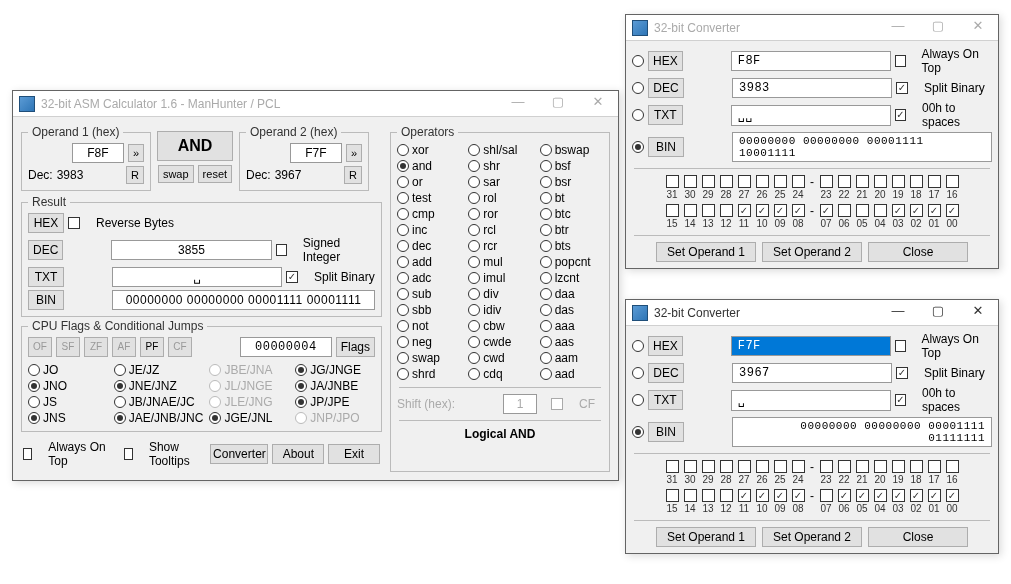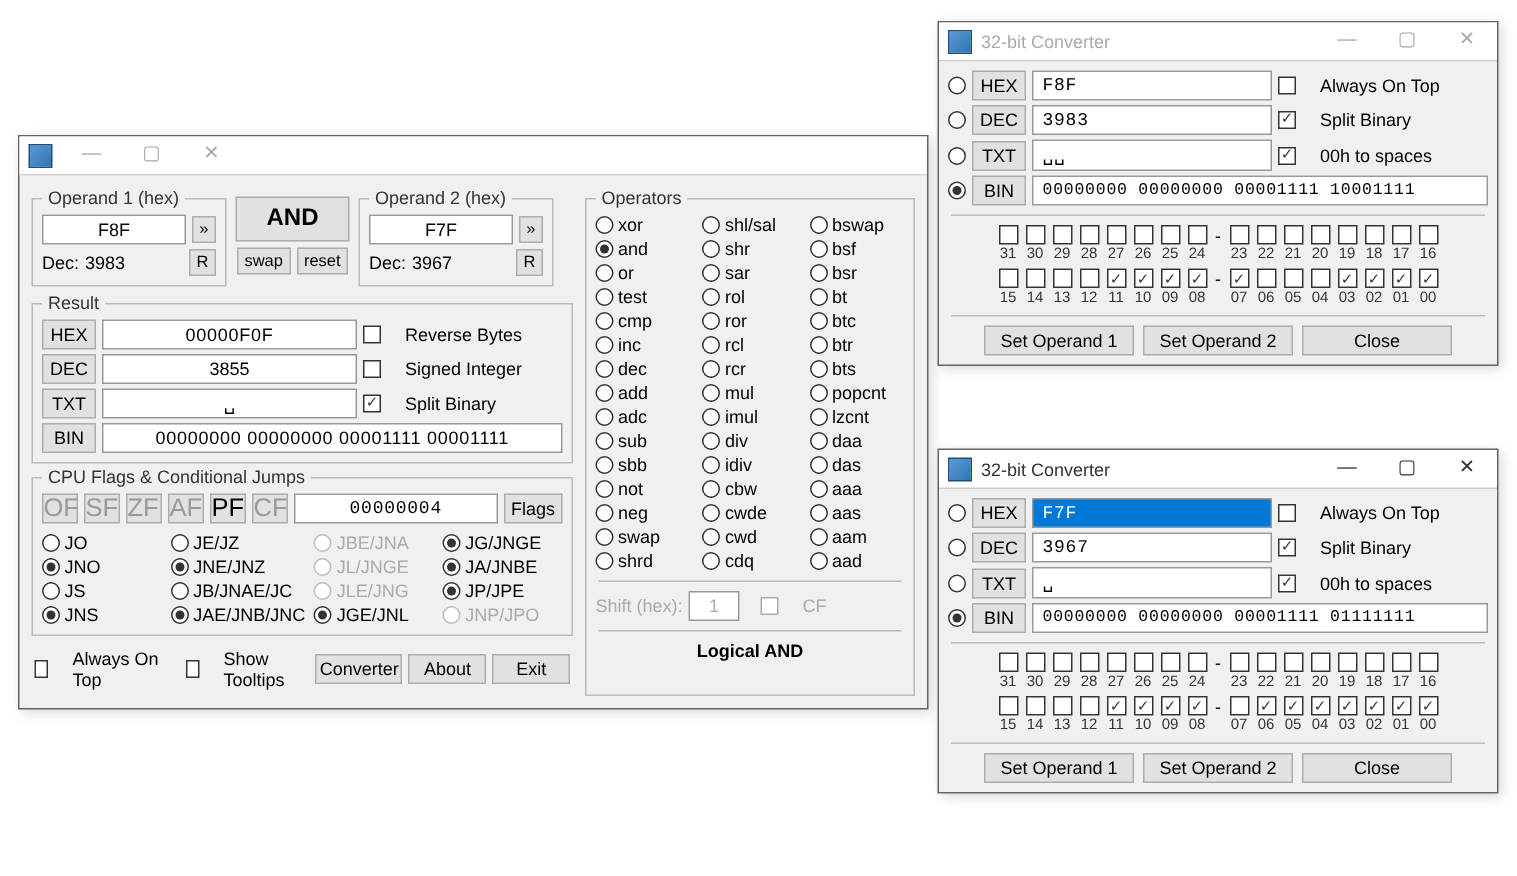--- a/index.html
+++ b/index.html
@@ -11,50 +11,51 @@
   .titlebar .btns { display: flex; }
   .titlebar .wb { width: 40px; height: 26px; text-align: center; line-height: 22px; color: #333; font-size: 13px; }
   .titlebar.inactive .wb, .titlebar.inactive .ttl { color: #aaa; }
   .content { padding: 6px; }
   fieldset { border: 1px solid #bbb; margin: 2px; padding: 4px 6px 6px; }
   legend { padding: 0 4px; color: #333; }
   .row { display: flex; align-items: center; gap: 4px; }
   .btn { background: #e1e1e1; border: 1px solid #adadad; padding: 2px 4px; text-align: center; cursor: default; display: inline-flex; align-items: center; justify-content: center; min-height: 20px; }
   .btn.sm { padding: 0 4px; font-size: 11px; min-height: 18px; }
   .btn.big { font-size: 16px; font-weight: bold; padding: 4px 14px; min-height: 30px; }
-  .fld { background: #fff; border: 1px solid #999; padding: 2px 6px; display: flex; align-items: center; min-height: 20px; }
+  .fld { background: #fff; border: 1px solid #999; padding: 2px 6px; display: flex; align-items: center; min-height: 20px; margin-left: 44px; }
   .fld.center { justify-content: center; }
   .fld.mono { font-family: "Consolas","Courier New",monospace; letter-spacing: 0.5px; }
   .fld.sel { background:#0078d7; color:#fff; }
   .lbl { color: #333; }
   .lbl.dis { color: #aaa; }
   .radio { display: inline-flex; align-items: center; gap: 3px; }
   .radio .dot { width: 12px; height: 12px; border: 1px solid #333; border-radius: 50%; display: inline-flex; align-items: center; justify-content: center; background:#fff; }
   .radio .dot.on::after { content:""; width:6px; height:6px; background:#333; border-radius:50%; }
   .chk { display: inline-flex; align-items: center; gap: 16px; }
   .chk .box { width: 12px; height: 12px; border: 1px solid #333; background:#fff; display:inline-flex; align-items:center; justify-content:center; font-size:10px; line-height:10px; }
   .chk .box.on::after { content:"✓"; color:#333; }
-  .flagbtn { width: 24px; height: 20px; background: #e1e1e1; border: 1px solid #adadad; font-size:17px; line-height:18px; color:#999; }
+  .flagbtn { width: 24px; height: 20px; background: #e1e1e1; border: 1px solid #adadad; text-align:center; font-size:10px; line-height:18px; color:#999; }
   .flagbtn.on { color:#000; }
   .opgrid { display: grid; grid-template-columns: repeat(3, 1fr); gap: 2px 8px; }
   .jmpgrid { display: grid; grid-template-columns: repeat(4, 1fr); gap: 2px 6px; }
   .bitrow { display:flex; gap:2px; justify-content:center; }
   .bit { width:16px; text-align:center; }
   .bitbox { width:13px; height:13px; border:1px solid #333; background:#fff; margin:0 auto; display:flex; align-items:center; justify-content:center; font-size:10px; }
   .bitbox.on::after { content:"✓"; color:#333; }
   .bitsep { width:8px; text-align:center; }
   .bitnum { font-size:10px; color:#333; }
   .hr { height:1px; background:#bbb; margin:6px 2px; }
 </style>
 </head>
 <body>
 
 <div class="win" style="left:12px; top:90px; width:607px;">
   <div class="titlebar inactive">
     <span class="ico"></span>
+    <span class="ttl">32-bit ASM Calculator 1.6 - ManHunter / PCL</span>
     <div class="btns">
       <div class="wb">—</div>
       <div class="wb">▢</div>
       <div class="wb">✕</div>
     </div>
   </div>
   <div class="content" style="display:flex; gap:4px;">
 
     <div style="width:365px;">
       <div style="display:flex; gap:2px;">
@@ -95,23 +96,20 @@
             <span style="flex:1;">3967</span>
             <div class="btn sm">R</div>
           </div>
         </fieldset>
       </div>
 
       <fieldset>
         <legend>Result</legend>
         <div class="row" style="margin-bottom:3px;">
           <div class="btn" style="width:36px;">HEX</div>
-          <div class="fld center mono" style="width:170px;">
-              <span>00000F0F</span>
-            </div>
           <label class="chk">
               <span class="box"></span>
               <span>Reverse Bytes</span>
             </label>
         </div>
         <div class="row" style="margin-bottom:3px;">
           <div class="btn" style="width:36px;">DEC</div>
           <div class="fld center" style="width:170px;">
               <span>3855</span>
             </div>

